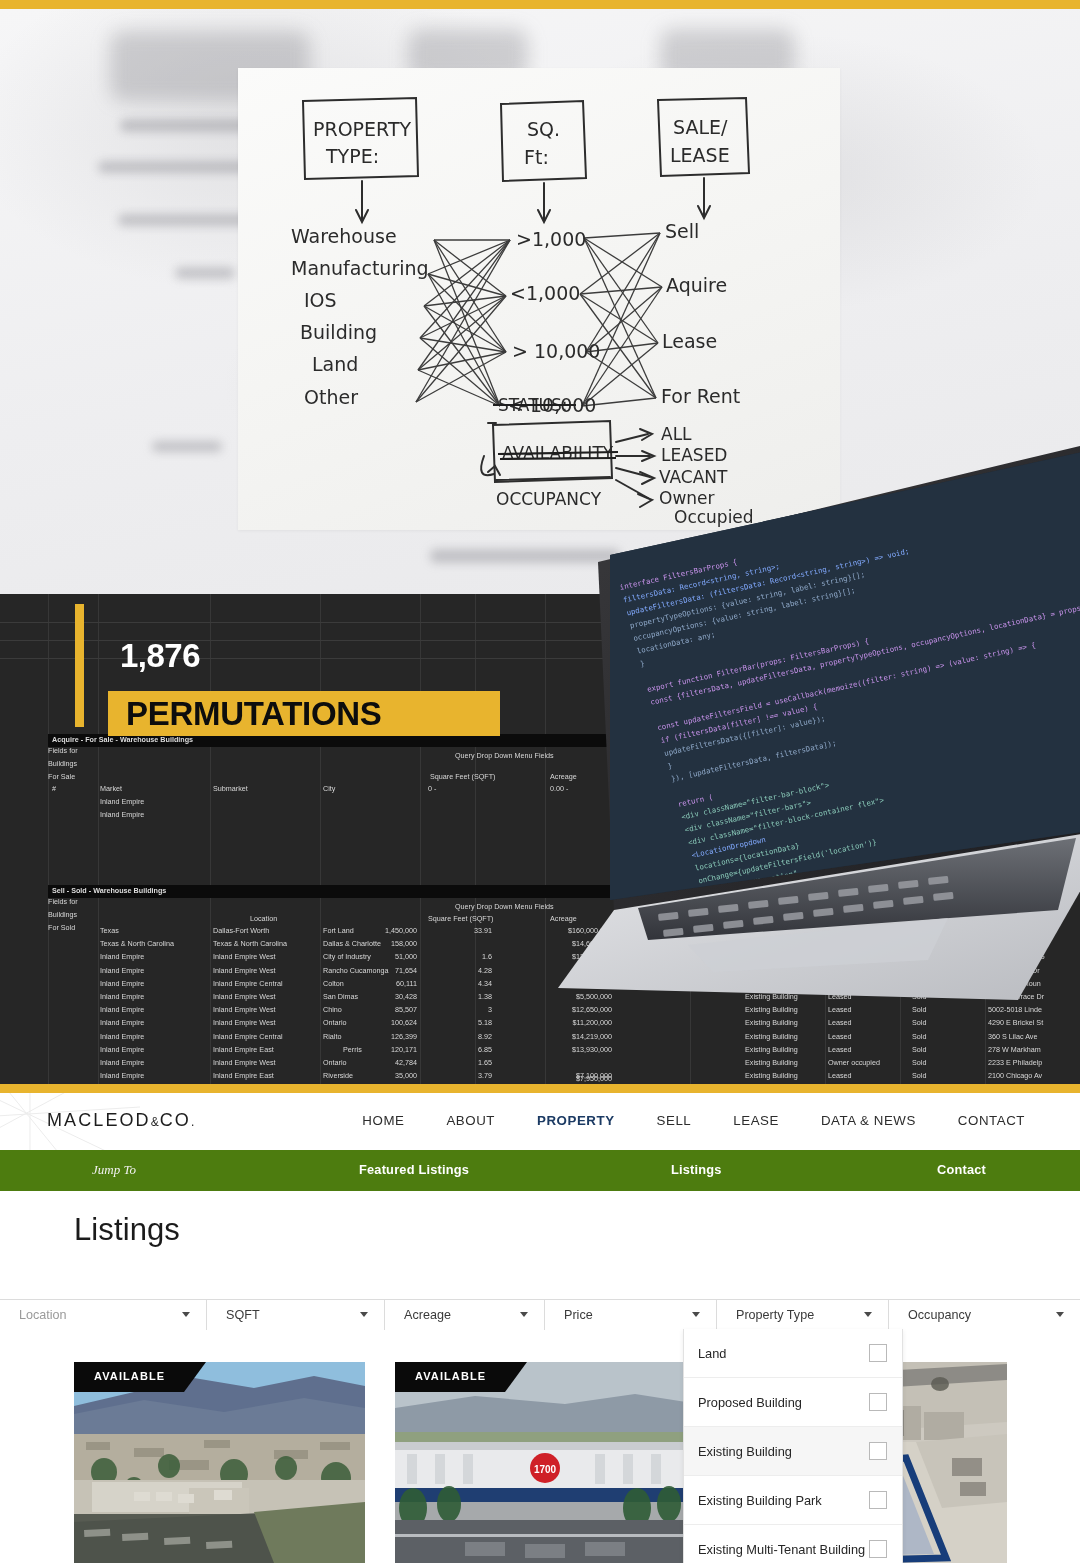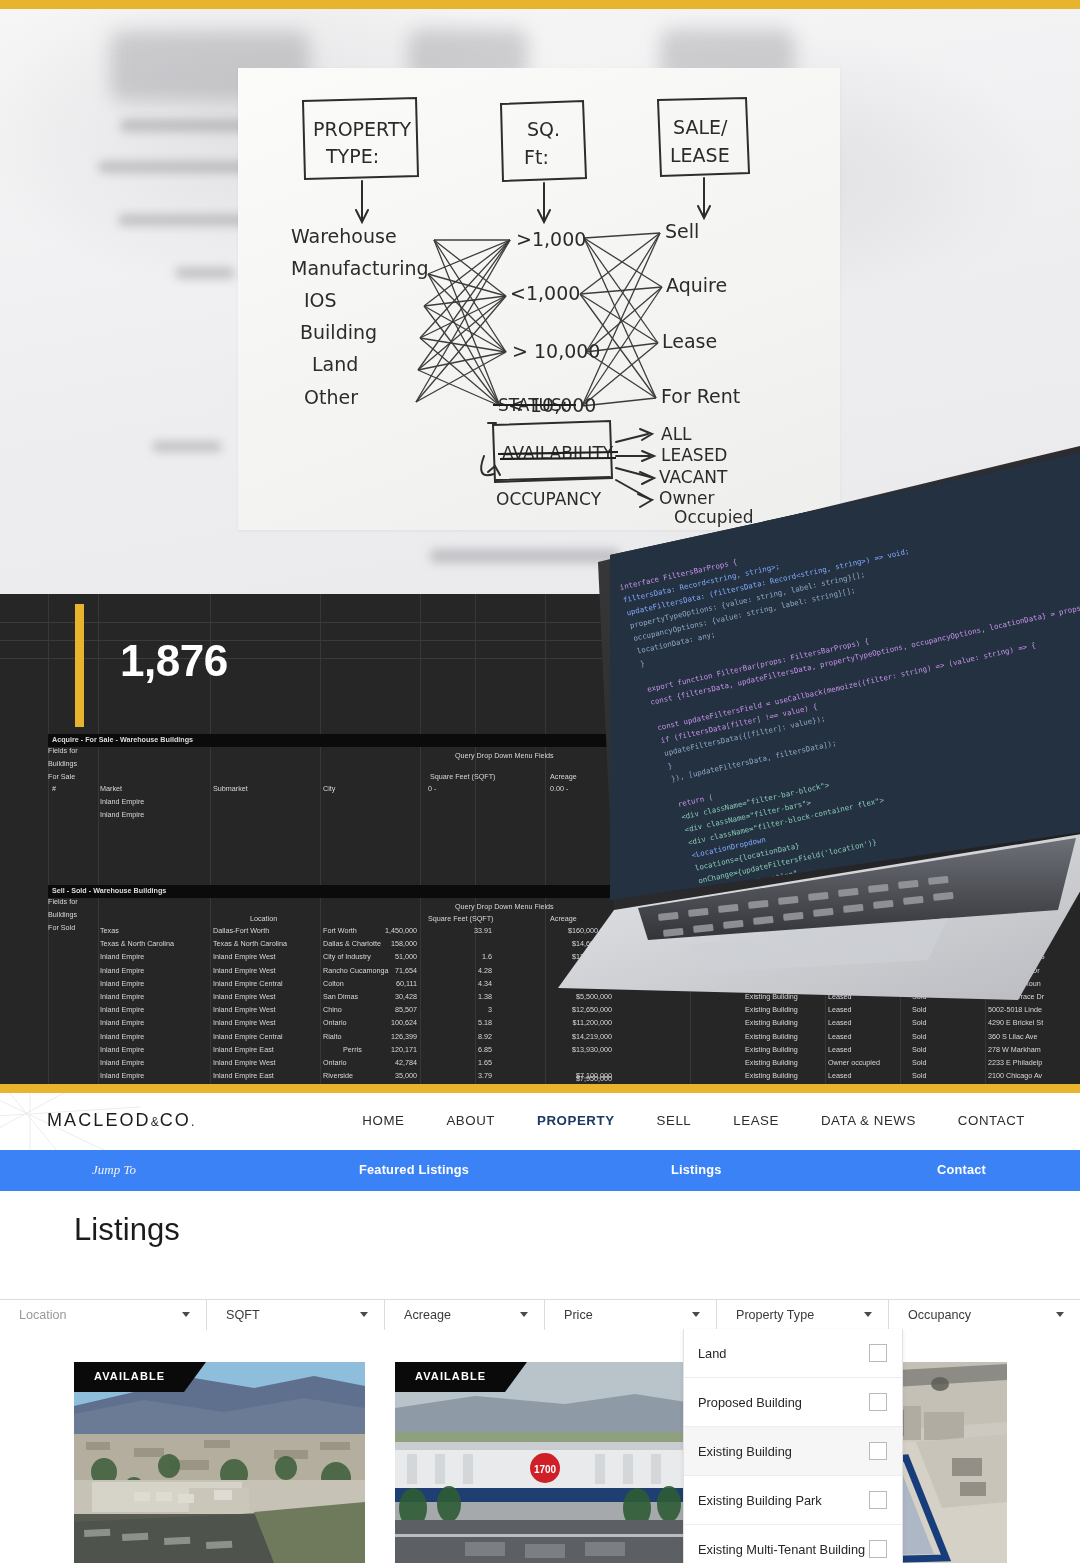--- a/index.html
+++ b/index.html
@@ -65,21 +65,21 @@
     font-size:7.2px; color:#d8d8d8; white-space:nowrap;
   }
   .sh-hdrtxt { position:absolute; font-size:7.2px; color:#efefef; white-space:nowrap; font-weight:bold;}
 
   .gold-rule {
     position:absolute; left:75px; top:604px; width:9px; height:123px;
     background:#e8b42e; z-index:22;
   }
   .perm-num {
     position:absolute; left:120px; top:639px; z-index:23;
-    color:#ffffff; font-size:44px; font-weight:bold; letter-spacing:-.5px;
+    color:#ffffff; font-size:33px; font-weight:bold; letter-spacing:-.5px;
     font-family:"Liberation Sans", sans-serif; line-height:1;
   }
   .perm-band {
     position:absolute; left:108px; top:691px; width:392px; height:45px;
     background:#e8b42e; z-index:23;
   }
   .perm-band span {
     position:absolute; left:18px; top:6px;
     font-size:33px; font-weight:bold; color:#0d0d0d; letter-spacing:-.3px;
     font-family:"Liberation Sans", sans-serif; line-height:1;
@@ -109,21 +109,21 @@
   .mainnav { position:absolute; right:34px; top:20px; display:flex; gap:0; }
   .mainnav a {
     display:block; padding:0 21px; font-size:13.3px; letter-spacing:.55px;
     color:#2c2c2c; text-decoration:none; white-space:nowrap;
   }
   .mainnav a.active { color:#1b3a63; font-weight:bold; }
 
   
   .jumpbar {
     position:absolute; left:0; top:1150px; width:1080px; height:41px;
-    background:#3b82f6; z-index:50;
+    background:#4d7c0f; z-index:50;
   }
   .jump-label {
     position:absolute; left:92px; top:12px; font-size:13px;
     font-style:italic; color:#f2f2f2; font-family:"Liberation Serif", serif;
   }
   .jump-item {
     position:absolute; top:12px; font-size:12.8px; color:#ffffff;
     font-weight:bold; letter-spacing:.2px; text-decoration:none; white-space:nowrap;
   }
   .j1 { left:359px; } .j2 { left:671px; } .j3 { left:937px; }
@@ -393,21 +393,21 @@
       <div class="sh-txt" style="left:550px;top:320px;">Acreage</div>
       <div class="sh-txt" style="left:620px;top:320px;">Price (Range)</div>
       <div class="sh-txt" style="left:745px;top:320px;">Property Type</div>
       <div class="sh-txt" style="left:828px;top:320px;">Occupancy</div>
       <div class="sh-txt" style="left:912px;top:320px;">Availability</div>
       <div class="sh-txt" style="left:988px;top:320px;">Address</div>
       <div id="sheet-rows">
           <div class="sh-txt" style="left: auto; top: 332px; right: 1028px;">1</div>
           <div class="sh-txt" style="left: 100px; top: 332px;">Texas</div>
           <div class="sh-txt" style="left: 213px; top: 332px;">Dallas-Fort Worth</div>
-          <div class="sh-txt" style="left: 323px; top: 332px;">Fort Worth</div>
+          <div class="sh-txt" style="left: 323px; top: 332px;">Fort Land</div>
           <div class="sh-txt" style="left: auto; top: 332px; right: 575px;">1,450,000</div>
           <div class="sh-txt" style="left: auto; top: 332px; right: 500px;">33.91</div>
           <div class="sh-txt" style="left: auto; top: 332px; right: 380px;">$160,000,000</div>
           <div class="sh-txt" style="left: 745px; top: 332px;">Existing Building Park</div>
           <div class="sh-txt" style="left: 828px; top: 332px;">Leased</div>
           <div class="sh-txt" style="left: 912px; top: 332px;">Sold</div>
           <div class="sh-txt" style="left: 988px; top: 332px;">450 Successful Dr</div>
           <div class="sh-txt" style="left: auto; top: 345.2px; right: 1028px;">2</div>
           <div class="sh-txt" style="left: 100px; top: 345.2px;">Texas &amp; North Carolina</div>
           <div class="sh-txt" style="left: 213px; top: 345.2px;">Texas &amp; North Carolina</div>
@@ -539,20 +539,23 @@
           <div class="sh-txt" style="left: 828px; top: 490.4px;">Leased</div>
           <div class="sh-txt" style="left: 912px; top: 490.4px;">Sold</div>
           <div class="sh-txt" style="left: 988px; top: 490.4px;">1651 S Carlos Av</div>
         </div>
 
     </div>
   </div>
 
   <div class="gold-rule"></div>
   <div class="perm-num">1,876</div>
+  <div class="perm-band">
+    <span>PERMUTATIONS</span>
+  </div>
 
   <div class="laptop">
     <svg width="600" height="620" viewBox="0 0 600 620">
       <defs>
         <linearGradient id="lidg" x1="0" y1="0" x2="1" y2="1">
           <stop offset="0" stop-color="#3a3a3d"></stop>
             <stop offset="1" stop-color="#1d1d20"></stop>
         </linearGradient>
         <linearGradient id="basg" x1="0" y1="0" x2="1" y2="1">
           <stop offset="0" stop-color="#e6e7ea"></stop>

